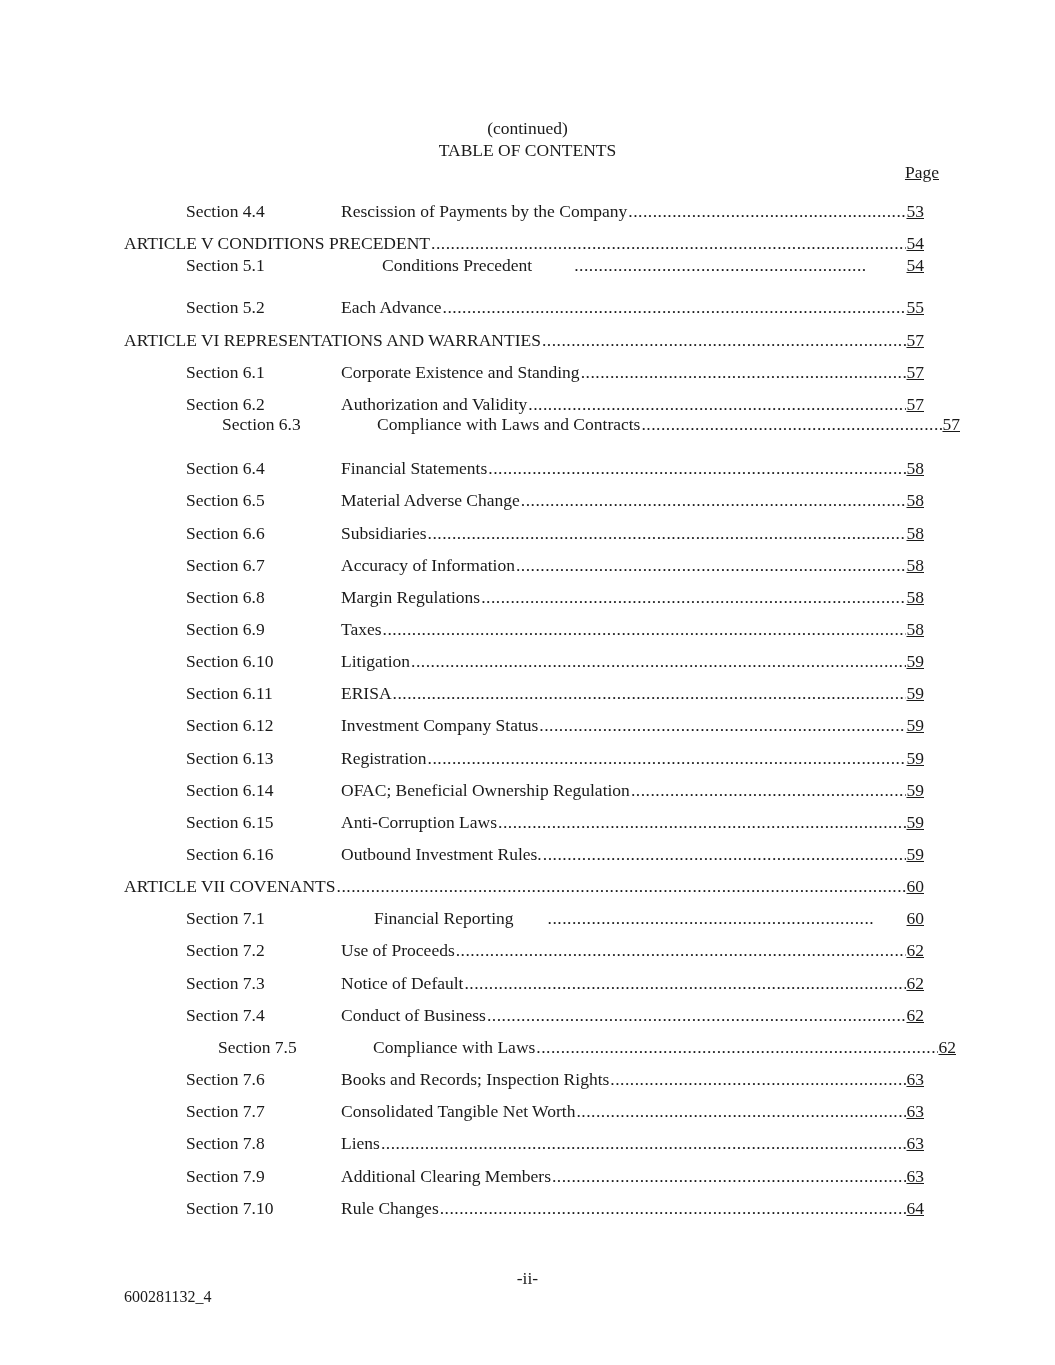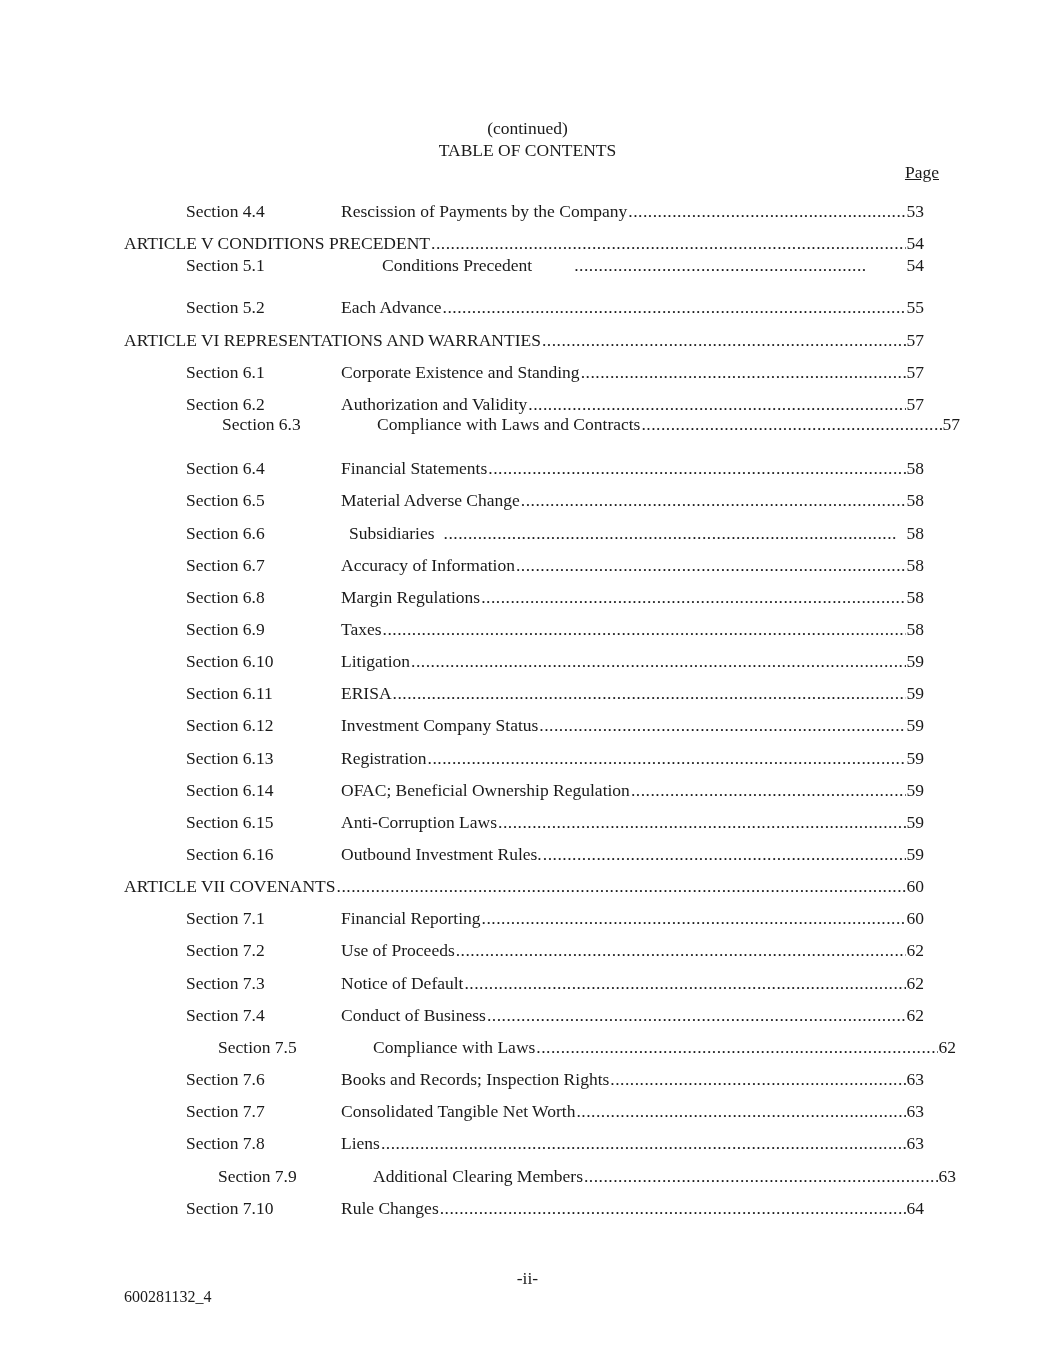--- a/index.html
+++ b/index.html
@@ -25,21 +25,21 @@
     .toc-row.section { left: 186px; width: 738px; }
     .sec-num { display: inline-block; width: 155px; flex: none; }
     .entry-title { flex: none; }
     .leader {
       flex: 1 1 auto; overflow: hidden; margin: 0 1px;
       letter-spacing: 0.5px; color: #1a1a1a;
     }
     .leader::before {
       content: "....................................................................................................................................................................................................................................................................................";
     }
-    .page-num { flex: none; text-align: left; }
+    .page-num { flex: none; text-align: left; text-decoration: underline; }
     .footer-page {
       position: absolute; top: 1267px; left: 0; width: 1055px;
       text-align: center; line-height: 22px;
     }
     .doc-id {
       position: absolute; top: 1289px; left: 124px;
       font-size: 16px; line-height: 16px;
     }
   </style>
 </head>
@@ -103,21 +103,21 @@
       <span class="entry-title">Financial Statements</span>
       <span class="leader"></span>
       <span class="page-num">58</span>
     </div>
     <div class="toc-row section" style="top: 289.35px;">
       <span class="sec-num">Section 6.5</span>
       <span class="entry-title">Material Adverse Change</span>
       <span class="leader"></span>
       <span class="page-num">58</span>
     </div>
-    <div class="toc-row section" style="top: 321.5px; gap: 8px;">
+    <div class="toc-row section" style="top: 321.5px;">
       <span class="sec-num">Section 6.6</span>
       <span class="entry-title">Subsidiaries</span>
       <span class="leader"></span>
       <span class="page-num">58</span>
     </div>
     <div class="toc-row section" style="top: 353.65px;">
       <span class="sec-num">Section 6.7</span>
       <span class="entry-title">Accuracy of Information</span>
       <span class="leader"></span>
       <span class="page-num">58</span>
@@ -174,21 +174,21 @@
       <span class="sec-num">Section 6.16</span>
       <span class="entry-title">Outbound Investment Rules.</span>
       <span class="leader"></span>
       <span class="page-num">59</span>
     </div>
     <div class="toc-row article" style="top: 675.15px;">
       <span class="entry-title">ARTICLE VII COVENANTS</span>
       <span class="leader"></span>
       <span class="page-num">60</span>
     </div>
-    <div class="toc-row section" style="top: 707.3px;">
+    <div class="toc-row section" style="top: 707.3px; gap: 33px;">
       <span class="sec-num">Section 7.1</span>
       <span class="entry-title">Financial Reporting</span>
       <span class="leader"></span>
       <span class="page-num">60</span>
     </div>
     <div class="toc-row section" style="top: 739.45px;">
       <span class="sec-num">Section 7.2</span>
       <span class="entry-title">Use of Proceeds</span>
       <span class="leader"></span>
       <span class="page-num">62</span>
@@ -222,21 +222,21 @@
       <span class="entry-title">Consolidated Tangible Net Worth</span>
       <span class="leader"></span>
       <span class="page-num">63</span>
     </div>
     <div class="toc-row section" style="top: 932.35px;">
       <span class="sec-num">Section 7.8</span>
       <span class="entry-title">Liens</span>
       <span class="leader"></span>
       <span class="page-num">63</span>
     </div>
-    <div class="toc-row section" style="top: 964.5px; margin-left: 32px;">
+    <div class="toc-row section" style="top: 964.5px;">
       <span class="sec-num">Section 7.9</span>
       <span class="entry-title">Additional Clearing Members</span>
       <span class="leader"></span>
       <span class="page-num">63</span>
     </div>
     <div class="toc-row section" style="top: 996.65px;">
       <span class="sec-num">Section 7.10</span>
       <span class="entry-title">Rule Changes</span>
       <span class="leader"></span>
       <span class="page-num">64</span>

